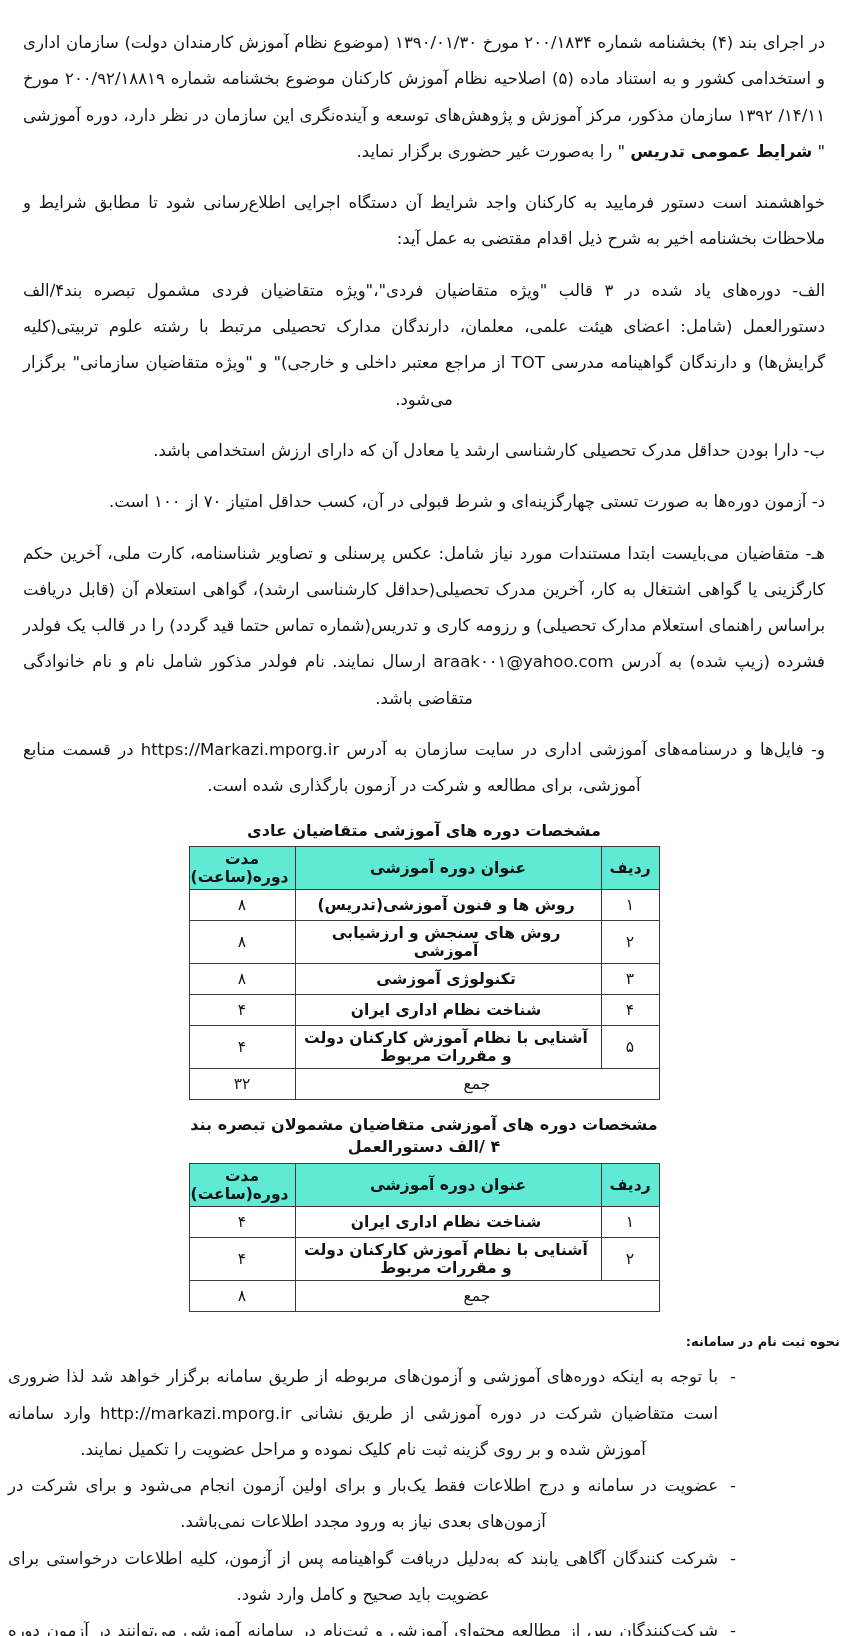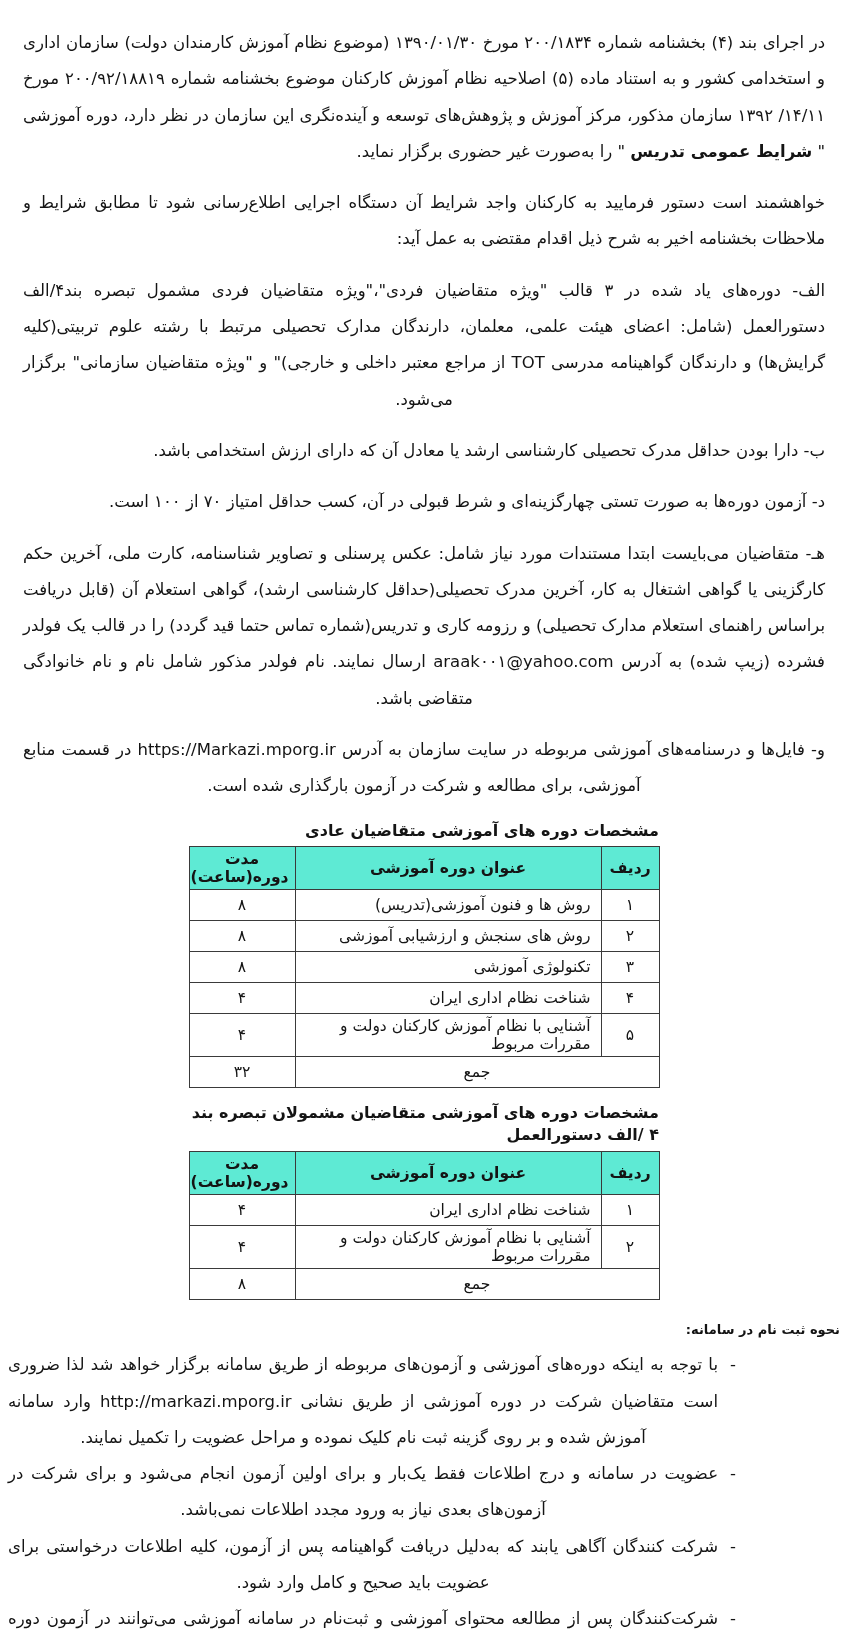--- a/index.html
+++ b/index.html
@@ -13,35 +13,35 @@
     font-size:16.5px;
     color:#141414;
     background:#ffffff;
   }
   p{margin:15px;line-height:2.2;text-align:justify;}
   .last-center{text-align-last:center;}
   .last-right{text-align-last:right;}
   .bold{font-weight:bold;}
   .tbl-title{
     width:470px;margin:14px auto 4px auto;
-    text-align:right;font-weight:bold;font-size:16px;line-height:1.4;
+    text-align:center;font-weight:bold;font-size:16px;line-height:1.4;
   }
   table.course{
     width:470px;margin:2px auto 10px auto;
     border-collapse:collapse;table-layout:fixed;font-size:15.5px;
   }
   table.course th, table.course td{
     border:1px solid #3a3a3a;
     padding:3px 6px;
     text-align:center;
     vertical-align:middle;
     height:24px;
   }
   table.course th{background:#5eead4;font-weight:bold;height:28px;}
-  table.course td.cell-title{text-align:right;padding-right:10px;}
+  table.course td.cell-title{text-align:center;padding-right:10px;font-weight:bold;}
   .col-num{width:58px;}
   .col-title{width:306px;}
   .col-dur{width:106px;}
   .section-heading{
     font-weight:bold;font-size:13px;margin:18px 0 6px 0;
     text-align:right;line-height:1.8;
   }
   .bullets{padding:0 92px 0 0;margin:0 0 6px 0;}
   .bullet{display:flex;align-items:flex-start;margin:0;}
   .bullet .marker{flex:0 0 30px;text-align:center;line-height:2.2;}
@@ -60,21 +60,21 @@
 
   <p class="last-center">الف- دوره‌های یاد شده در ۳ قالب "ویژه متقاضیان فردی"،"ویژه متقاضیان فردی مشمول تبصره بند۴/الف دستورالعمل (شامل: اعضای هیئت علمی، معلمان، دارندگان مدارک تحصیلی مرتبط با رشته علوم تربیتی(کلیه گرایش‌ها) و دارندگان گواهینامه مدرسی TOT از مراجع معتبر داخلی و خارجی)" و "ویژه متقاضیان سازمانی" برگزار می‌شود.</p>
   <p class="last-right">ب- دارا بودن حداقل مدرک تحصیلی کارشناسی ارشد یا معادل آن که دارای ارزش استخدامی باشد.</p>
   <p class="last-right">د- آزمون دوره‌ها به صورت تستی چهارگزینه‌ای و شرط قبولی در آن، کسب حداقل امتیاز ۷۰ از ۱۰۰ است.</p>
 
   <p class="last-center">
     <span>هـ- متقاضیان می‌بایست ابتدا مستندات مورد نیاز شامل: عکس پرسنلی و تصاویر شناسنامه، کارت ملی، آخرین حکم کارگزینی یا گواهی اشتغال به کار، آخرین مدرک تحصیلی(حداقل کارشناسی ارشد)، گواهی استعلام آن (قابل دریافت براساس راهنمای استعلام مدارک تحصیلی) و رزومه کاری و تدریس(شماره تماس حتما قید گردد) را در قالب یک فولدر فشرده (زیپ شده) به آدرس </span><span>araak۰۰۱@yahoo.com</span><span> ارسال نمایند. نام فولدر مذکور شامل نام و نام خانوادگی متقاضی باشد.</span>
   </p>
 
   <p class="last-center">
-    <span>و- فایل‌ها و درسنامه‌های آموزشی مربوطه در سایت سازمان به آدرس </span><span>https://Markazi.mporg.ir</span><span> در قسمت منابع آموزشی، برای مطالعه و شرکت در آزمون بارگذاری شده است.</span>
+    <span>و- فایل‌ها و درسنامه‌های آموزشی اداری در سایت سازمان به آدرس </span><span>https://Markazi.mporg.ir</span><span> در قسمت منابع آموزشی، برای مطالعه و شرکت در آزمون بارگذاری شده است.</span>
   </p>
 
   <div class="tbl-title">مشخصات دوره های آموزشی متقاضیان عادی</div>
   <table class="course">
     <colgroup>
         <col class="col-num">
         <col class="col-title">
         <col class="col-dur">
       </colgroup>
     <thead>

